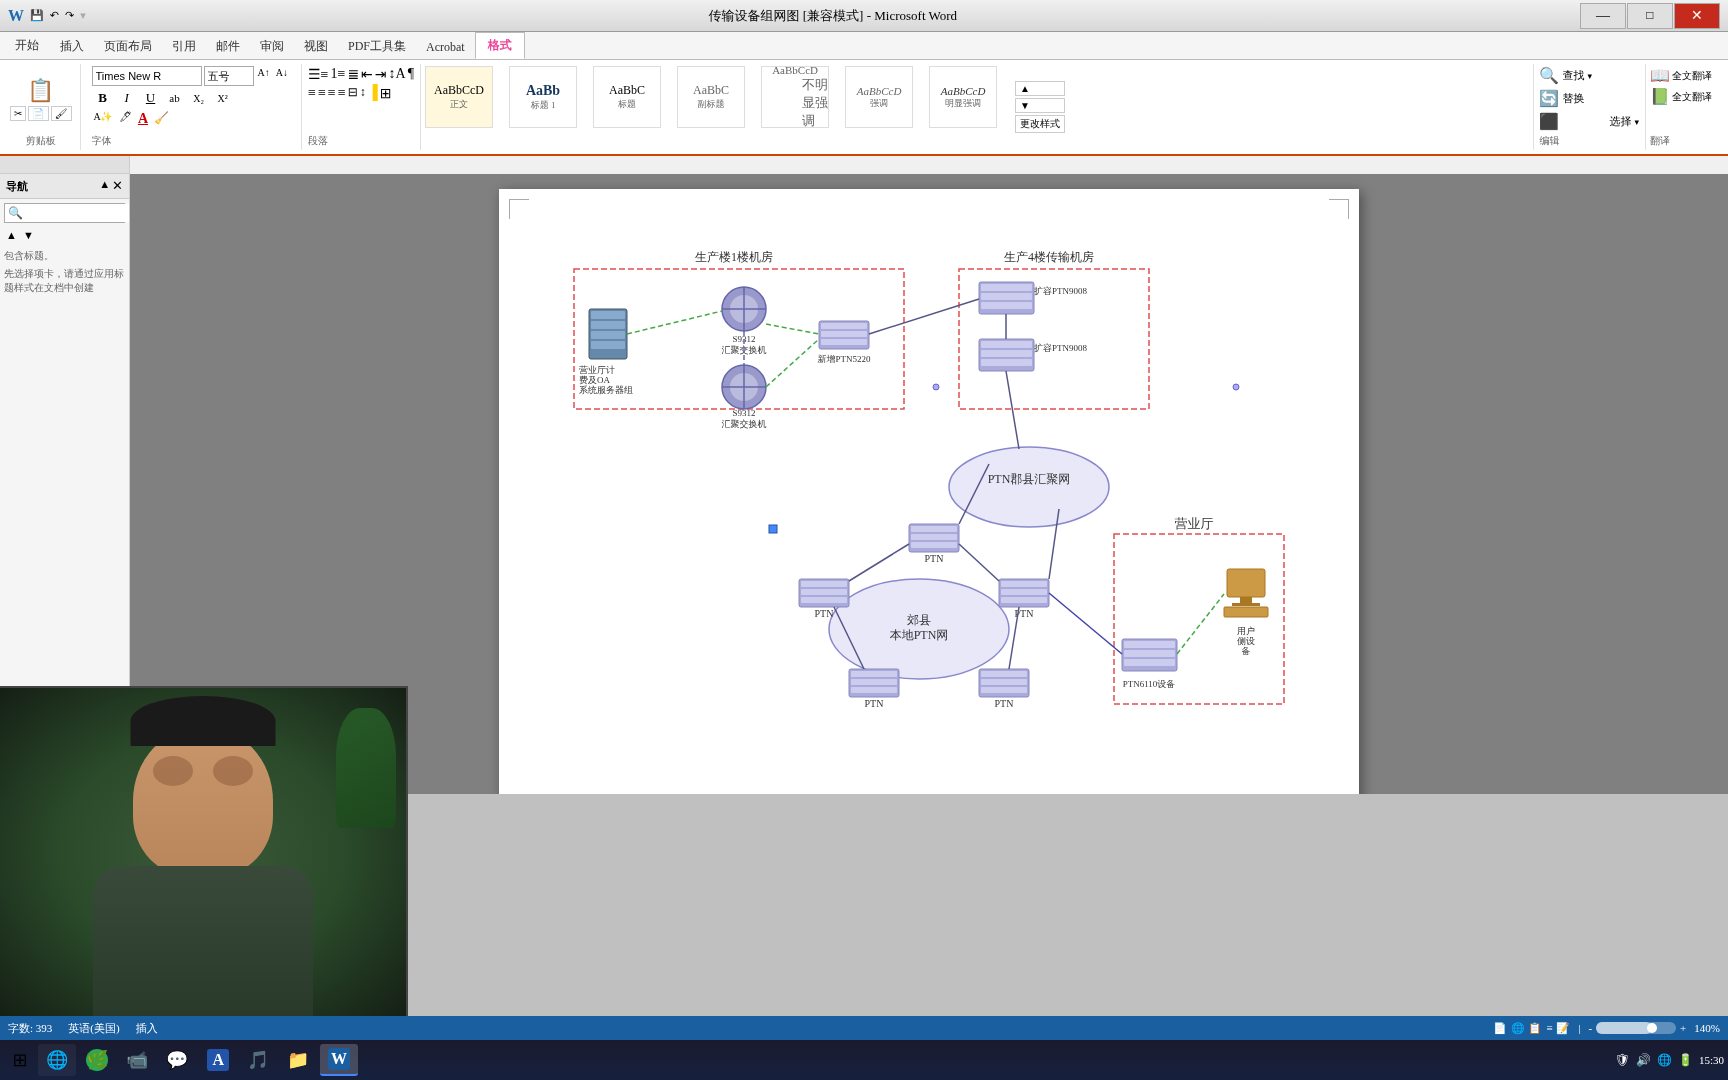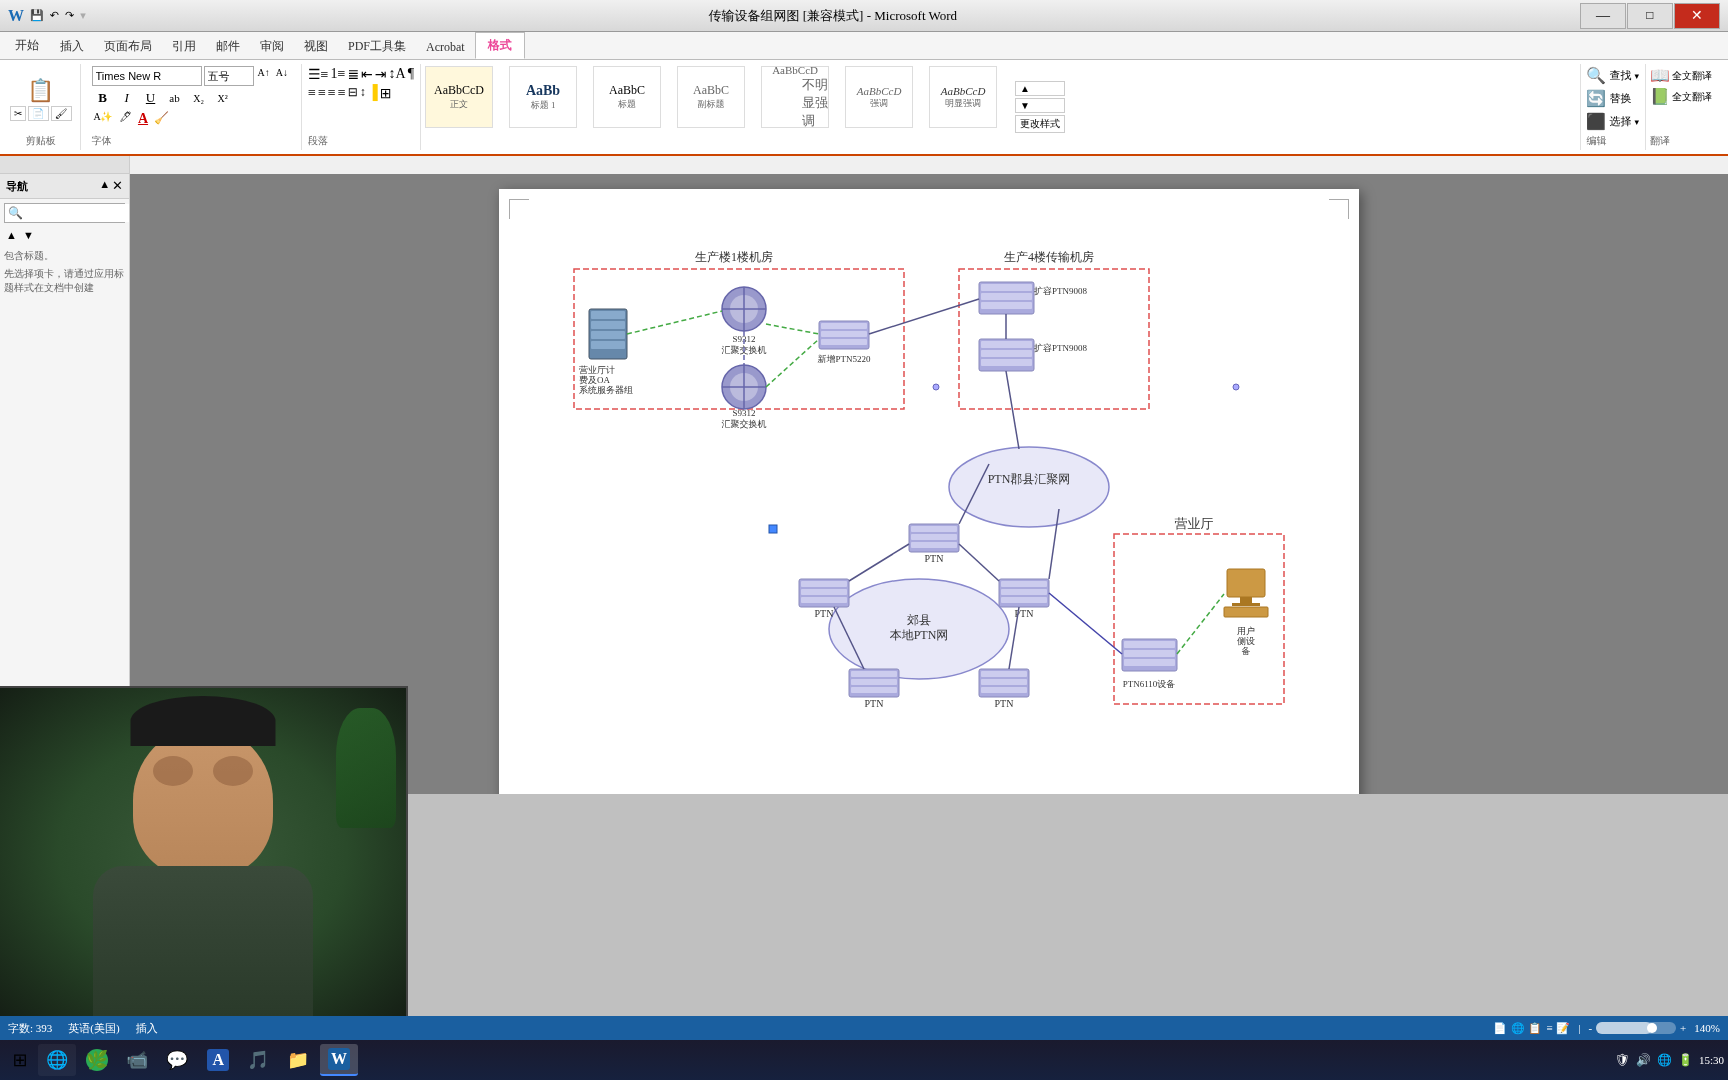--- a/index.html
+++ b/index.html
@@ -142,21 +142,21 @@
         <span style="font-size:16px;">🔍</span>
         <span style="font-size:11px;">查找</span>
         <span style="font-size:9px;">▾</span>
       </div>
       <div style="display:flex; align-items:center; gap:3px; cursor:pointer;">
         <span style="font-size:16px;">🔄</span>
         <span style="font-size:11px;">替换</span>
       </div>
       <div style="display:flex; align-items:center; gap:3px; cursor:pointer;">
         <span style="font-size:16px;">⬛</span>
-        <span style="font-size:11px;">选择</span>
+        <span style="font-size:11px;margin-left:47px;">选择</span>
         <span style="font-size:9px;">▾</span>
       </div>
     </div>
     <div style="font-size:10px; color:#666; margin-top:auto;">编辑</div>
   </div>
 
   <div style="display:flex; flex-direction:column; padding:2px 4px; min-width:80px;">
     <div style="display:flex; flex-direction:column; gap:2px; flex:1;">
       <div style="display:flex; align-items:center; gap:2px; cursor:pointer;">
         <span style="font-size:16px;">📖</span>

